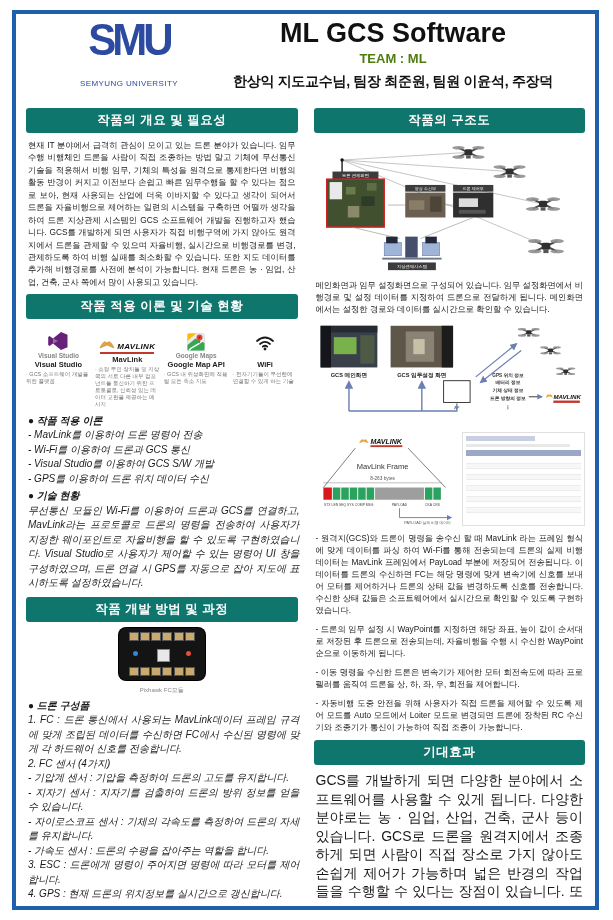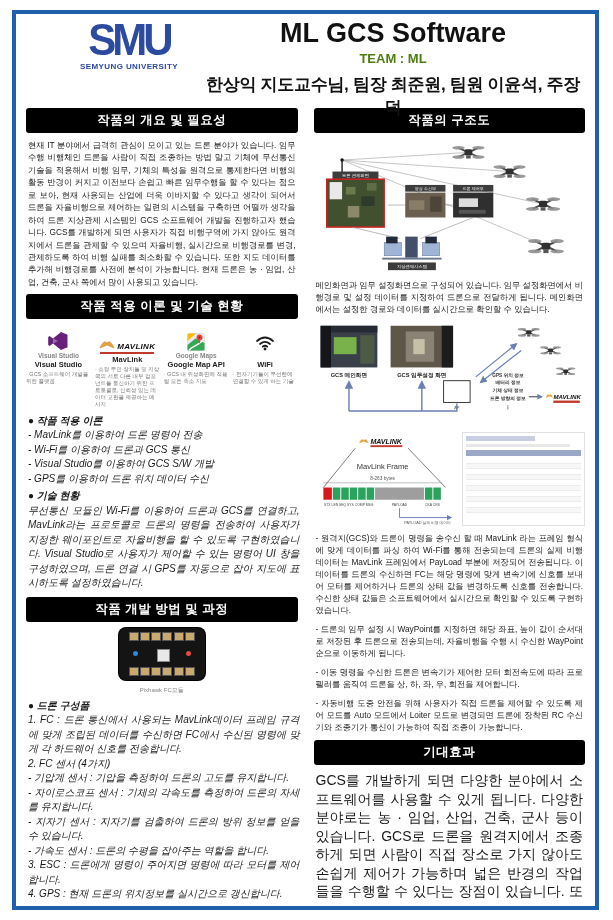--- a/index.html
+++ b/index.html
@@ -3,29 +3,29 @@
 <meta charset="utf-8">
 <style>
   html,body{margin:0;padding:0;}
   body{width:613px;height:920px;background:#ffffff;font-family:"Liberation Sans","DejaVu Sans",sans-serif;position:relative;overflow:hidden;}
   .poster{position:absolute;left:12px;top:10px;right:14px;bottom:10px;border:4px solid #1e5fae;overflow:hidden;}
   .top-gap{position:absolute;top:-5px;left:46px;width:462px;height:6px;background:#fff;}
   
   .header{position:relative;height:86px;}
   .logo{position:absolute;left:48px;top:6px;width:130px;text-align:center;}
   .logo-text{font-weight:900;font-size:42px;line-height:40px;color:#2b4aa0;letter-spacing:-4px;transform:scaleY(1.05);}
-  .logo-sub{font-size:8px;font-weight:bold;color:#2b4aa0;letter-spacing:.4px;margin-top:2px;}
+  .logo-sub{font-size:8px;font-weight:normal;color:#2b4aa0;letter-spacing:.4px;margin-top:19px;}
   .title-block{position:absolute;left:185px;right:10px;top:2px;text-align:center;}
   .title-block h1{margin:2px 0 0 0;font-size:27px;color:#111;}
   .team{font-size:13px;font-weight:bold;color:#4d7c0f;margin-top:2px;}
-  .members{font-size:17px;font-weight:bold;color:#111;margin-top:7px;letter-spacing:-.3px;}
+  .members{font-size:14px;font-weight:bold;color:#111;margin-top:7px;letter-spacing:-.3px;}
   
   .cols{display:flex;gap:12px;padding:4px 8px 0 8px;height:796px;overflow:hidden;}
   .col{flex:1;min-width:0;}
-  .secbar{background:#000000;color:#fff;font-weight:bold;font-size:12.5px;text-align:center;padding:4px 2px;border-radius:3px;margin:4px 2px 6px 2px;letter-spacing:.5px;}
+  .secbar{background:#0f766e;color:#fff;font-weight:bold;font-size:12.5px;text-align:center;padding:4px 2px;border-radius:3px;margin:4px 2px 6px 2px;letter-spacing:.5px;}
   .body{font-size:8.3px;line-height:1.5;color:#1a1a1a;text-align:justify;margin:3px 4px 6px 4px;font-weight:500;}
   .rbody{font-size:8.3px;line-height:1.45;color:#1a1a1a;text-align:justify;margin:2px 4px 7px 4px;font-weight:500;}
   .effect-body{font-size:14px;line-height:1.32;}
   .list{font-size:10px;line-height:1.45;color:#1a1a1a;margin:2px 0 6px 4px;font-weight:500;font-style:italic;}
   .list .lh{font-weight:bold;margin-top:3px;}
   .list p{margin:0;text-align:justify;}
   
   .tech-row{display:flex;gap:4px;margin:8px 2px 6px 2px;}
   .tech{flex:1;text-align:center;min-width:0;}
   .tico{height:24px;display:flex;align-items:flex-end;justify-content:center;gap:2px;}
@@ -187,22 +187,22 @@
           </div>
         </div>
         <div class="px-cap">Pixhawk FC모듈</div>
       </div>
 
       <div class="list">
         <div class="lh">● 드론 구성품</div>
         <p>1. FC : 드론 통신에서 사용되는 MavLink데이터 프레임 규격에 맞게 조립된 데이터를 수신하면 FC에서 수신된 명령에 맞게 각 하드웨어 신호를 전송합니다.</p>
         <p>2. FC 센서 (4가지)</p>
         <p>- 기압계 센서 : 기압을 측정하여 드론의 고도를 유지합니다.</p>
+        <p>- 지자기 센서 : 지자기를 검출하여 드론의 방위 정보를 얻을 수 있습니다.</p>
         <p>- 자이로스코프 센서 : 기체의 각속도를 측정하여 드론의 자세를 유지합니다.</p>
-        <p>- 지자기 센서 : 지자기를 검출하여 드론의 방위 정보를 얻을 수 있습니다.</p>
         <p>- 가속도 센서 : 드론의 수평을 잡아주는 역할을 합니다.</p>
         <p>3. ESC : 드론에게 명령이 주어지면 명령에 따라 모터를 제어합니다.</p>
         <p>4. GPS : 현재 드론의 위치정보를 실시간으로 갱신합니다.</p>
         <p>5. 모터 : ESC에서 받은 신호에 맞게 프로펠러를 회전시킵니다.</p>
         <p>6. Wi-Fi : 소프트웨어와 드론 사이에 전체적인 데이터를 송수신할 때 사용하는 통신 모듈입니다.</p>
       </div>
     </div>
 
     <div class="col">
       <div class="secbar">작품의 구조도</div>

